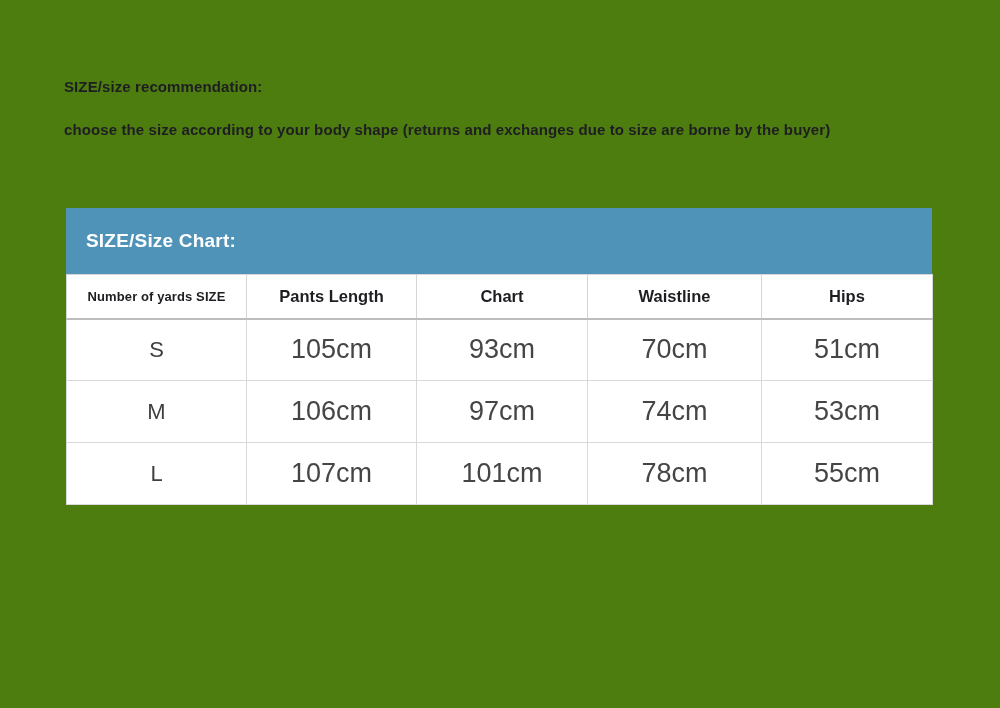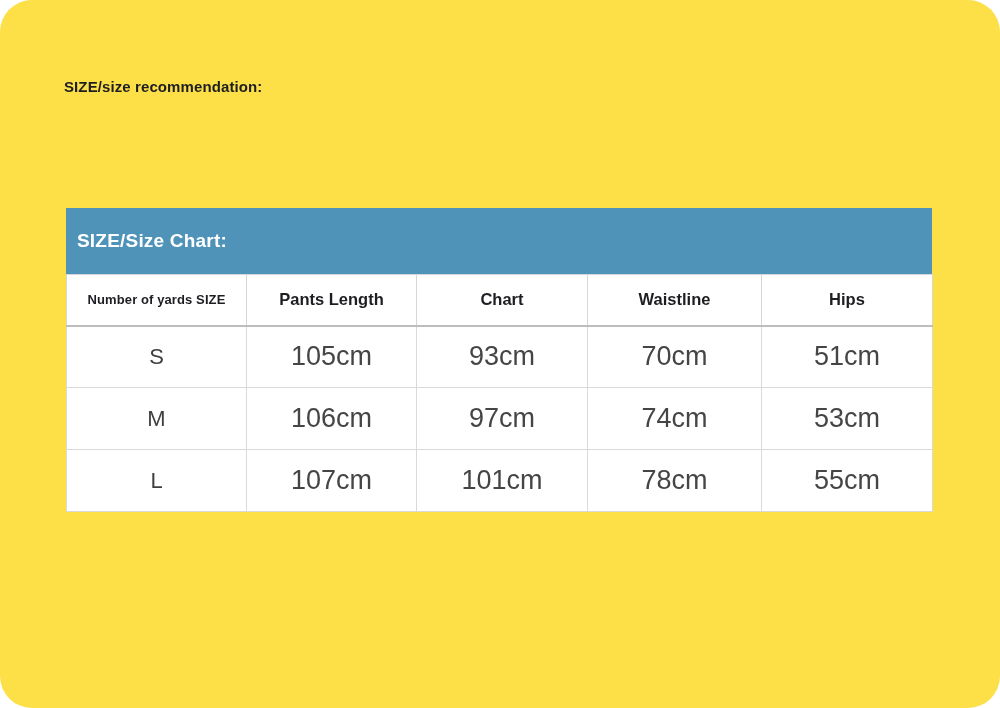--- a/index.html
+++ b/index.html
@@ -5,23 +5,22 @@
   html, body {
     margin: 0;
     padding: 0;
     background: #ffffff;
     font-family: "Liberation Sans", sans-serif;
   }
   .page {
     position: relative;
     width: 1000px;
     height: 708px;
-    background: #fde047;
+    background: #4d7c0f;
     overflow: hidden;
-    border-radius: 32px;
   }
   .intro-heading {
     position: absolute;
     left: 64px;
     top: 78px;
     font-size: 15px;
     font-weight: bold;
     color: #1e1e22;
     letter-spacing: 0.1px;
   }
@@ -45,36 +44,36 @@
   .chart-title-bar {
     box-sizing: border-box;
     width: 866px;
     height: 66px;
     background: #4f93b9;
     color: #ffffff;
     font-size: 19px;
     font-weight: bold;
     display: flex;
     align-items: center;
-    padding-left: 11px;
+    padding-left: 20px;
     letter-spacing: 0.2px;
   }
   table.size-table {
     border-collapse: collapse;
     table-layout: fixed;
     width: 866px;
   }
   .size-table col.c0 { width: 180px; }
   .size-table col.c1 { width: 170px; }
   .size-table col.c2 { width: 171px; }
   .size-table col.c3 { width: 174px; }
   .size-table col.c4 { width: 171px; }
   .size-table th {
     box-sizing: border-box;
-    height: 51px;
+    height: 44px;
     border: 1px solid #d6d6d6;
     border-bottom: 2px solid #bdbdbd;
     background: #ffffff;
     text-align: center;
     vertical-align: middle;
     font-weight: bold;
     color: #1e1e22;
     font-size: 16.5px;
   }
   .size-table th.small-header {
@@ -98,20 +97,21 @@
   }
 </style>
 </head>
 <body>
 
 <div class="page">
 
   <div class="intro-heading">SIZE/size recommendation:</div>
 
   <div class="intro-text">
+    <div>choose the size according to your body shape (returns and exchanges due to size are borne by the buyer)</div>
   </div>
 
   <div class="size-chart">
 
     <div class="chart-title-bar">
       <span>SIZE/Size Chart:</span>
     </div>
 
     <table class="size-table">
       <colgroup>

